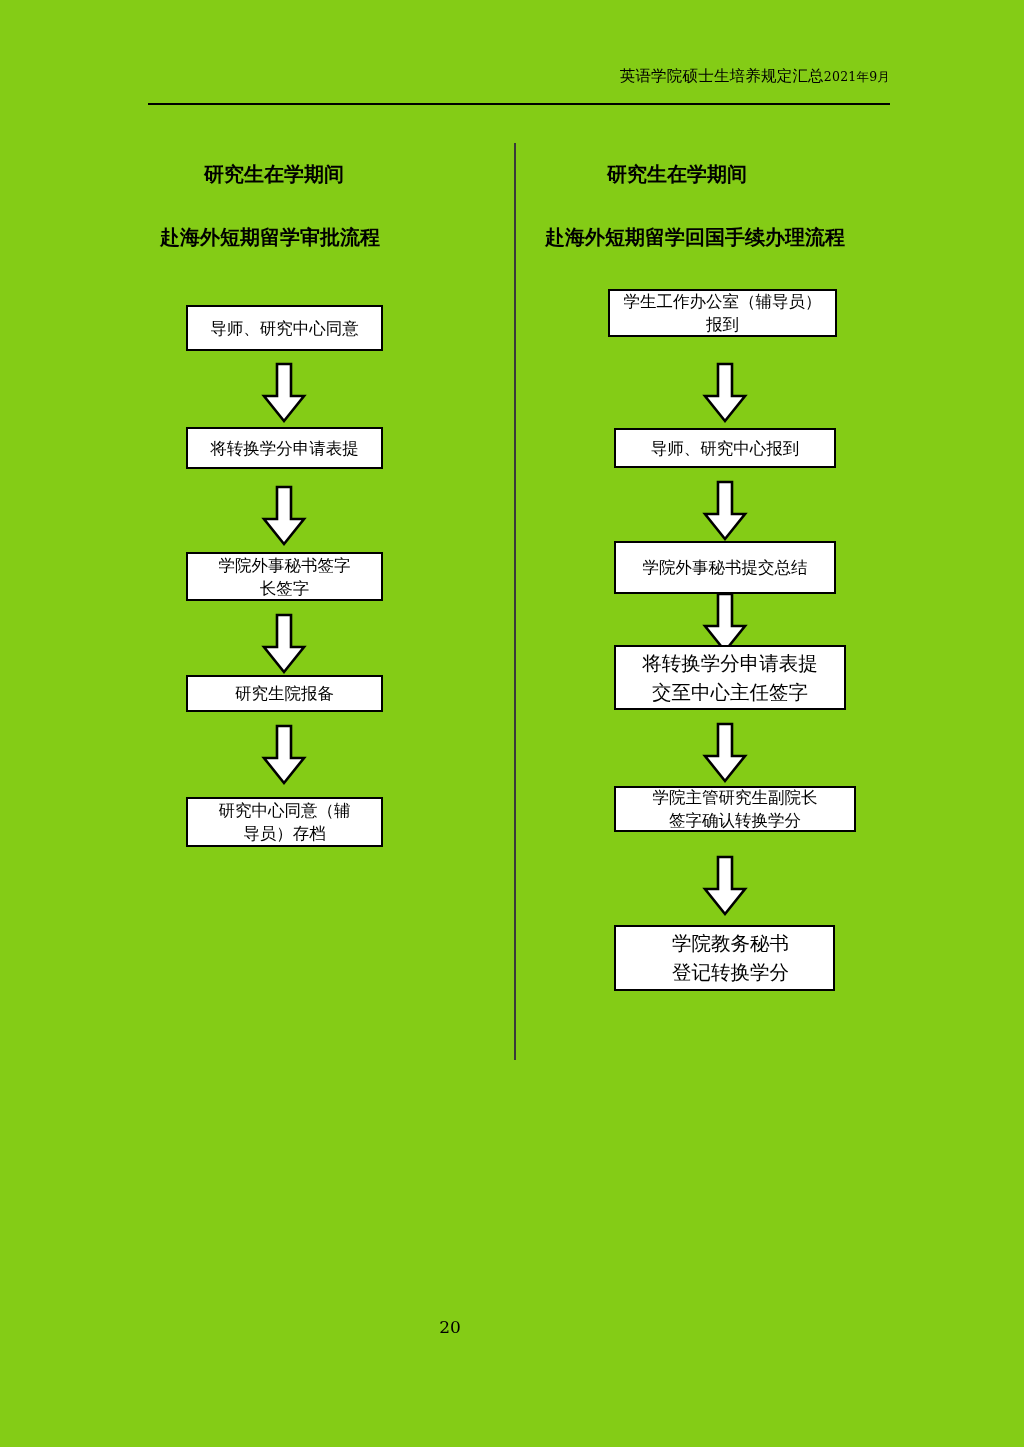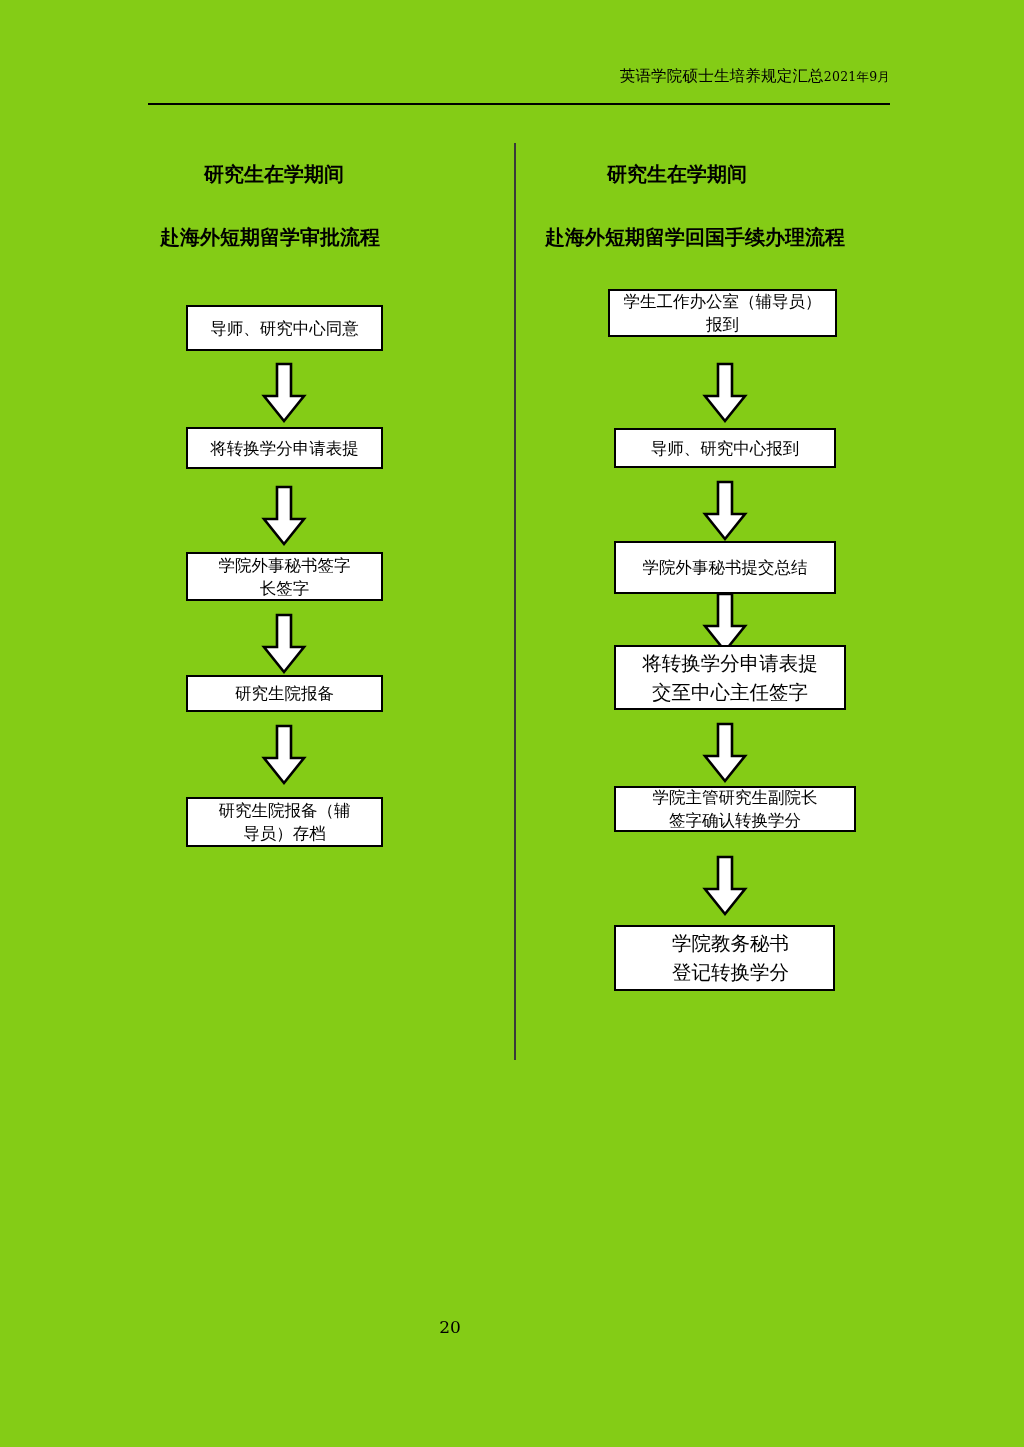--- a/index.html
+++ b/index.html
@@ -193,21 +193,21 @@
     </div>
 
     <div class="arrow la4">
       <svg viewBox="0 0 46 62" preserveAspectRatio="none">
         <polygon points="16,2 30,2 30,34 43,34 23,59 3,34 16,34" fill="#ffffff" stroke="#000000" stroke-width="2.6" stroke-linejoin="miter"></polygon>
       </svg>
     </div>
 
     <div class="flow-box lb5">
       <span>
-        <span class="line">研究生院报备（辅</span>
+        <span class="line">研究中心同意（辅</span>
         <span class="line">导员）存档</span>
       </span>
     </div>
 
   </div>
 
   <div class="column col-right">
 
     <div class="col-title title-1">研究生在学期间</div>
     <div class="col-title title-2">赴海外短期留学回国手续办理流程</div>

